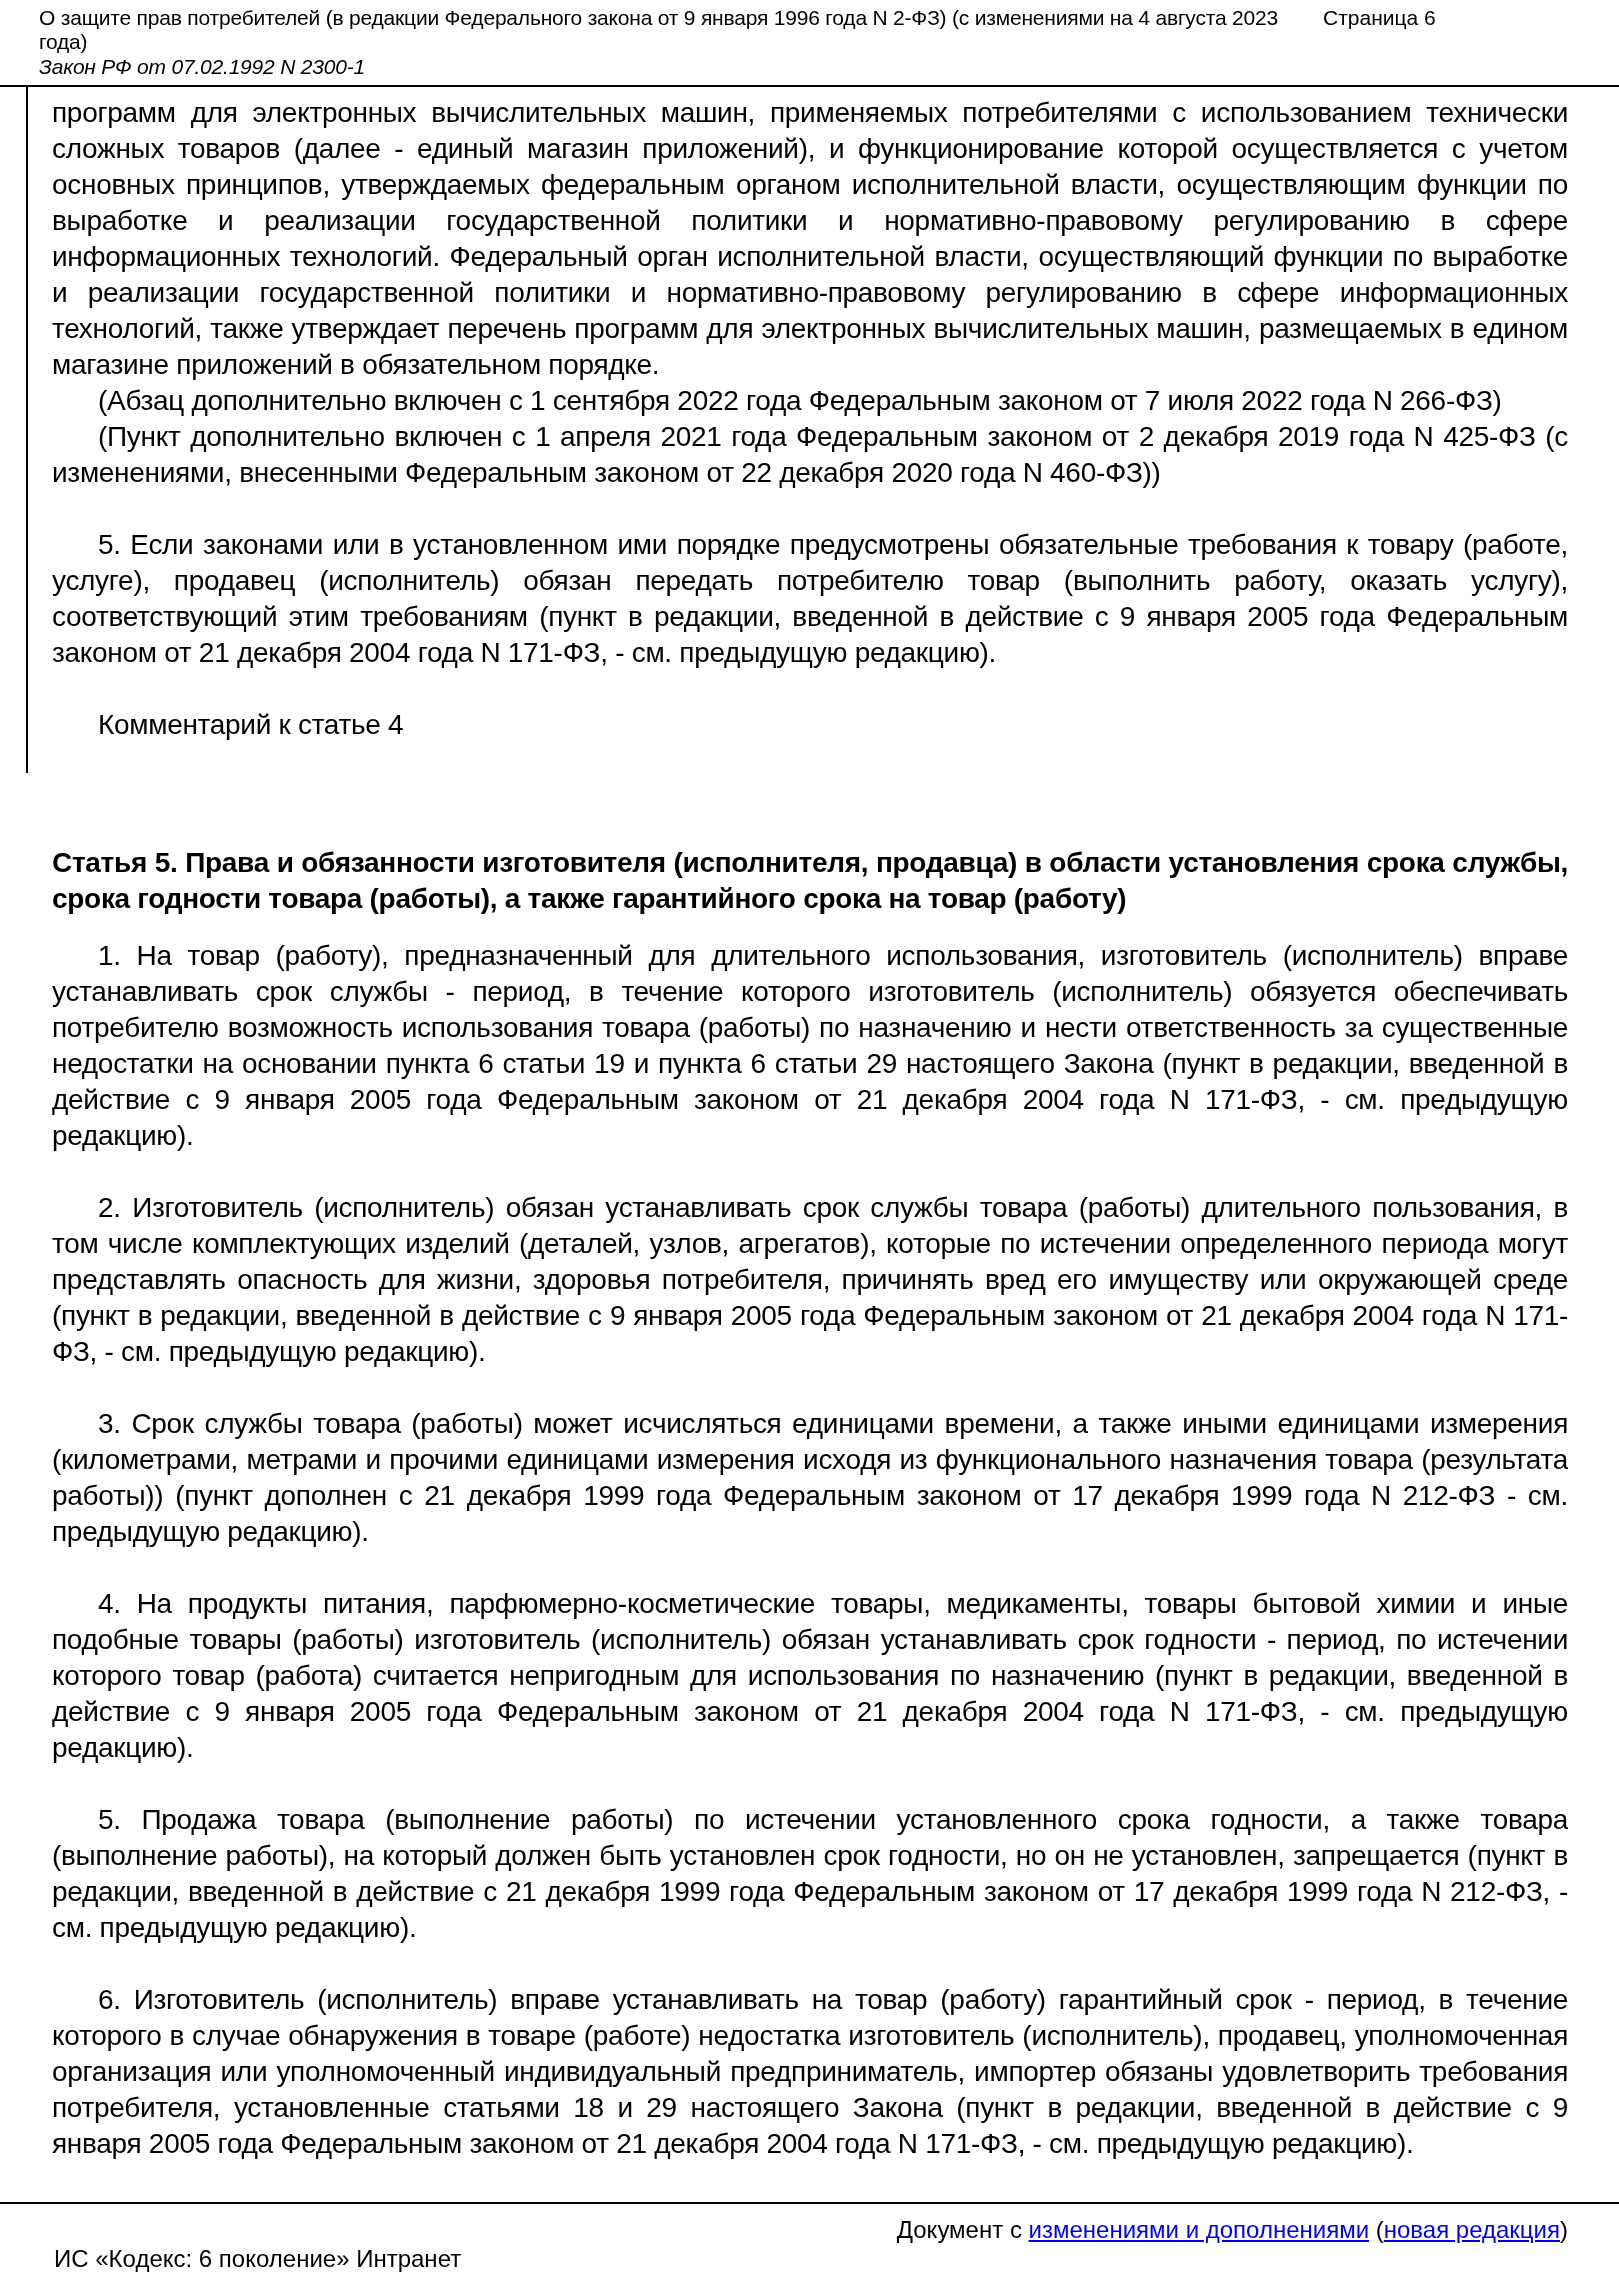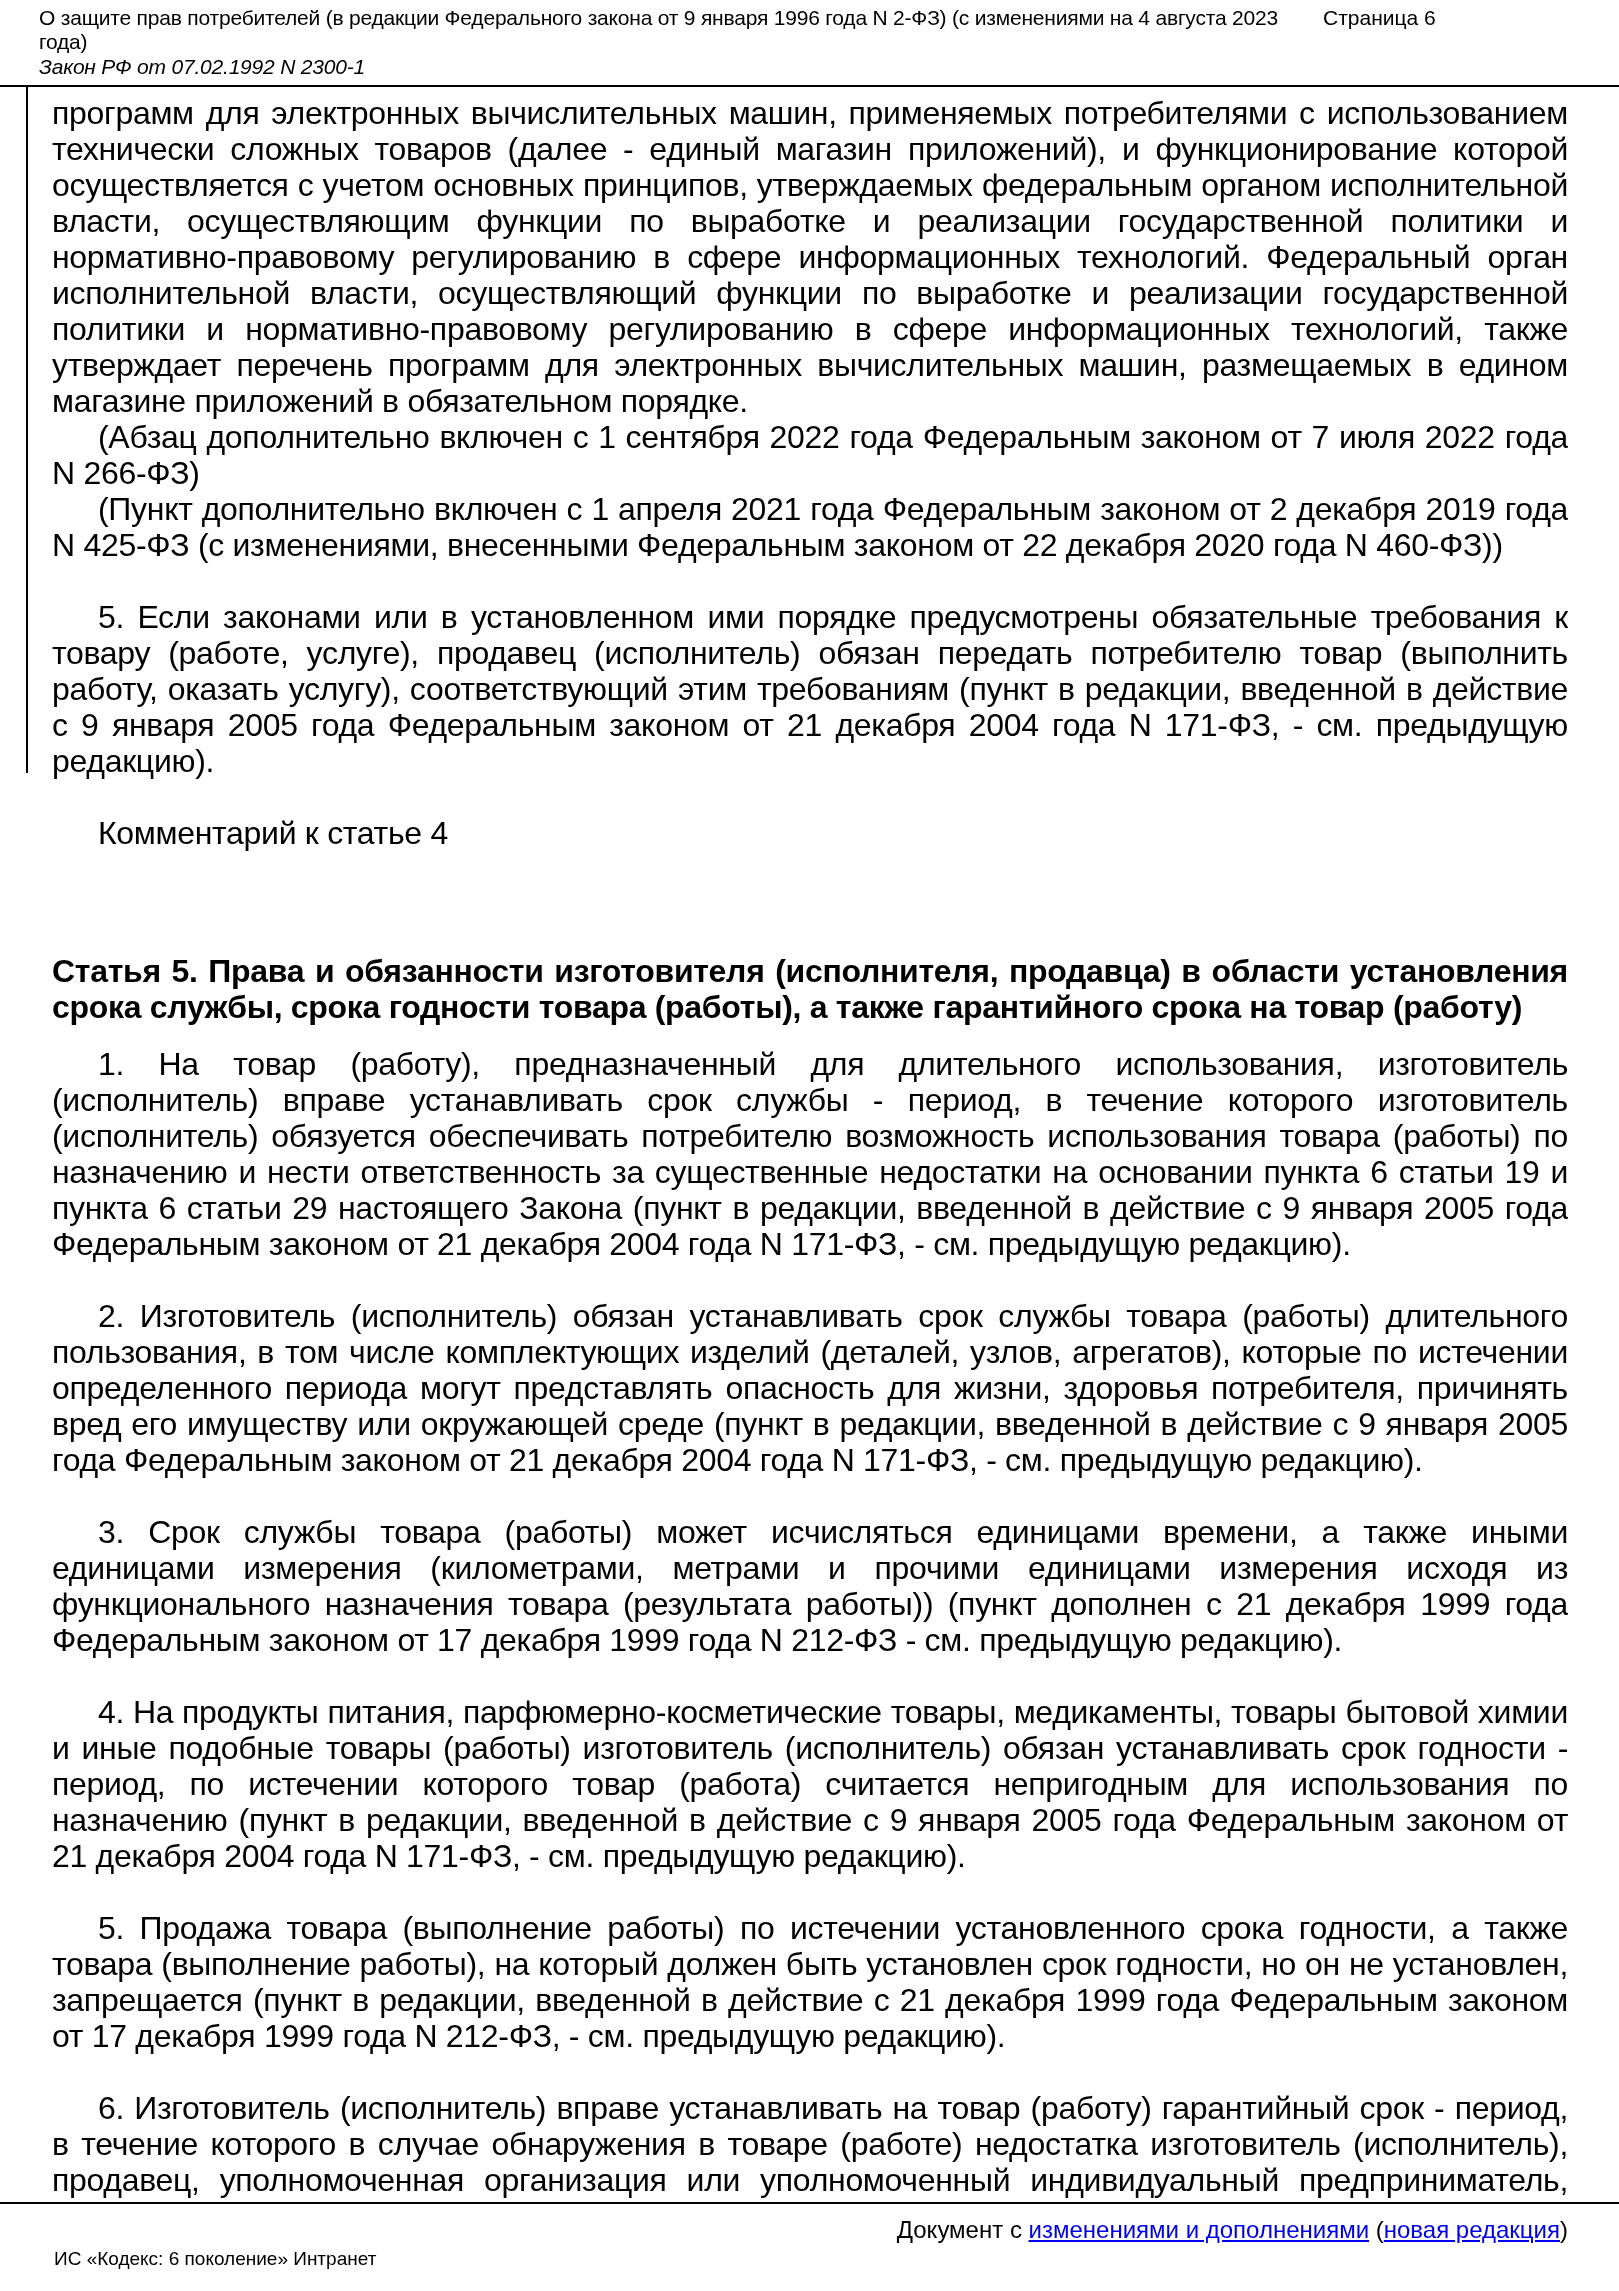--- a/index.html
+++ b/index.html
@@ -27,42 +27,42 @@
   .change-bar { position: absolute; top: 87px; left: 25.5px; width: 2px; height: 686px; background: #000; }
 
   
   .content {
     position: absolute;
     top: 87px; left: 52px;
     width: 1516px; height: 2115px;
     padding-top: 7.8px;
     box-sizing: border-box;
     overflow: hidden;
-    font-size: 32px; line-height: 36px;
+    font-size: 28px; line-height: 36px;
     letter-spacing: -0.3px;
     text-align: justify;
   }
   .content p { margin: 0; text-indent: 46px; }
   .content p.noindent { text-indent: 0; }
   .content p.gap { margin-top: 36px; }
   .content p.heading {
     font-weight: 700;
     text-indent: 0;
     margin-top: 102px;
   }
   .content p.after-heading { margin-top: 21.6px; }
 
   
   .footer-right {
     position: absolute; top: 2217px; right: 51px;
     font-size: 24px; line-height: 25.5px; white-space: nowrap;
   }
   .footer-left {
     position: absolute; top: 2246px; left: 54px;
-    font-size: 19px; line-height: 25.5px; white-space: nowrap;
+    font-size: 24px; line-height: 25.5px; white-space: nowrap;
   }
   .footer-right a { color: #0000ee; text-decoration: underline; cursor: pointer; }
 </style>
 </head>
 <body>
 
 <div class="header">
   <div class="header-title">О защите прав потребителей (в редакции Федерального закона от 9 января 1996 года N 2-ФЗ) (с изменениями на 4 августа 2023 года)</div>
   <div class="page-number">Страница 6</div>
   <div class="subtitle">Закон РФ от 07.02.1992 N 2300-1</div>

